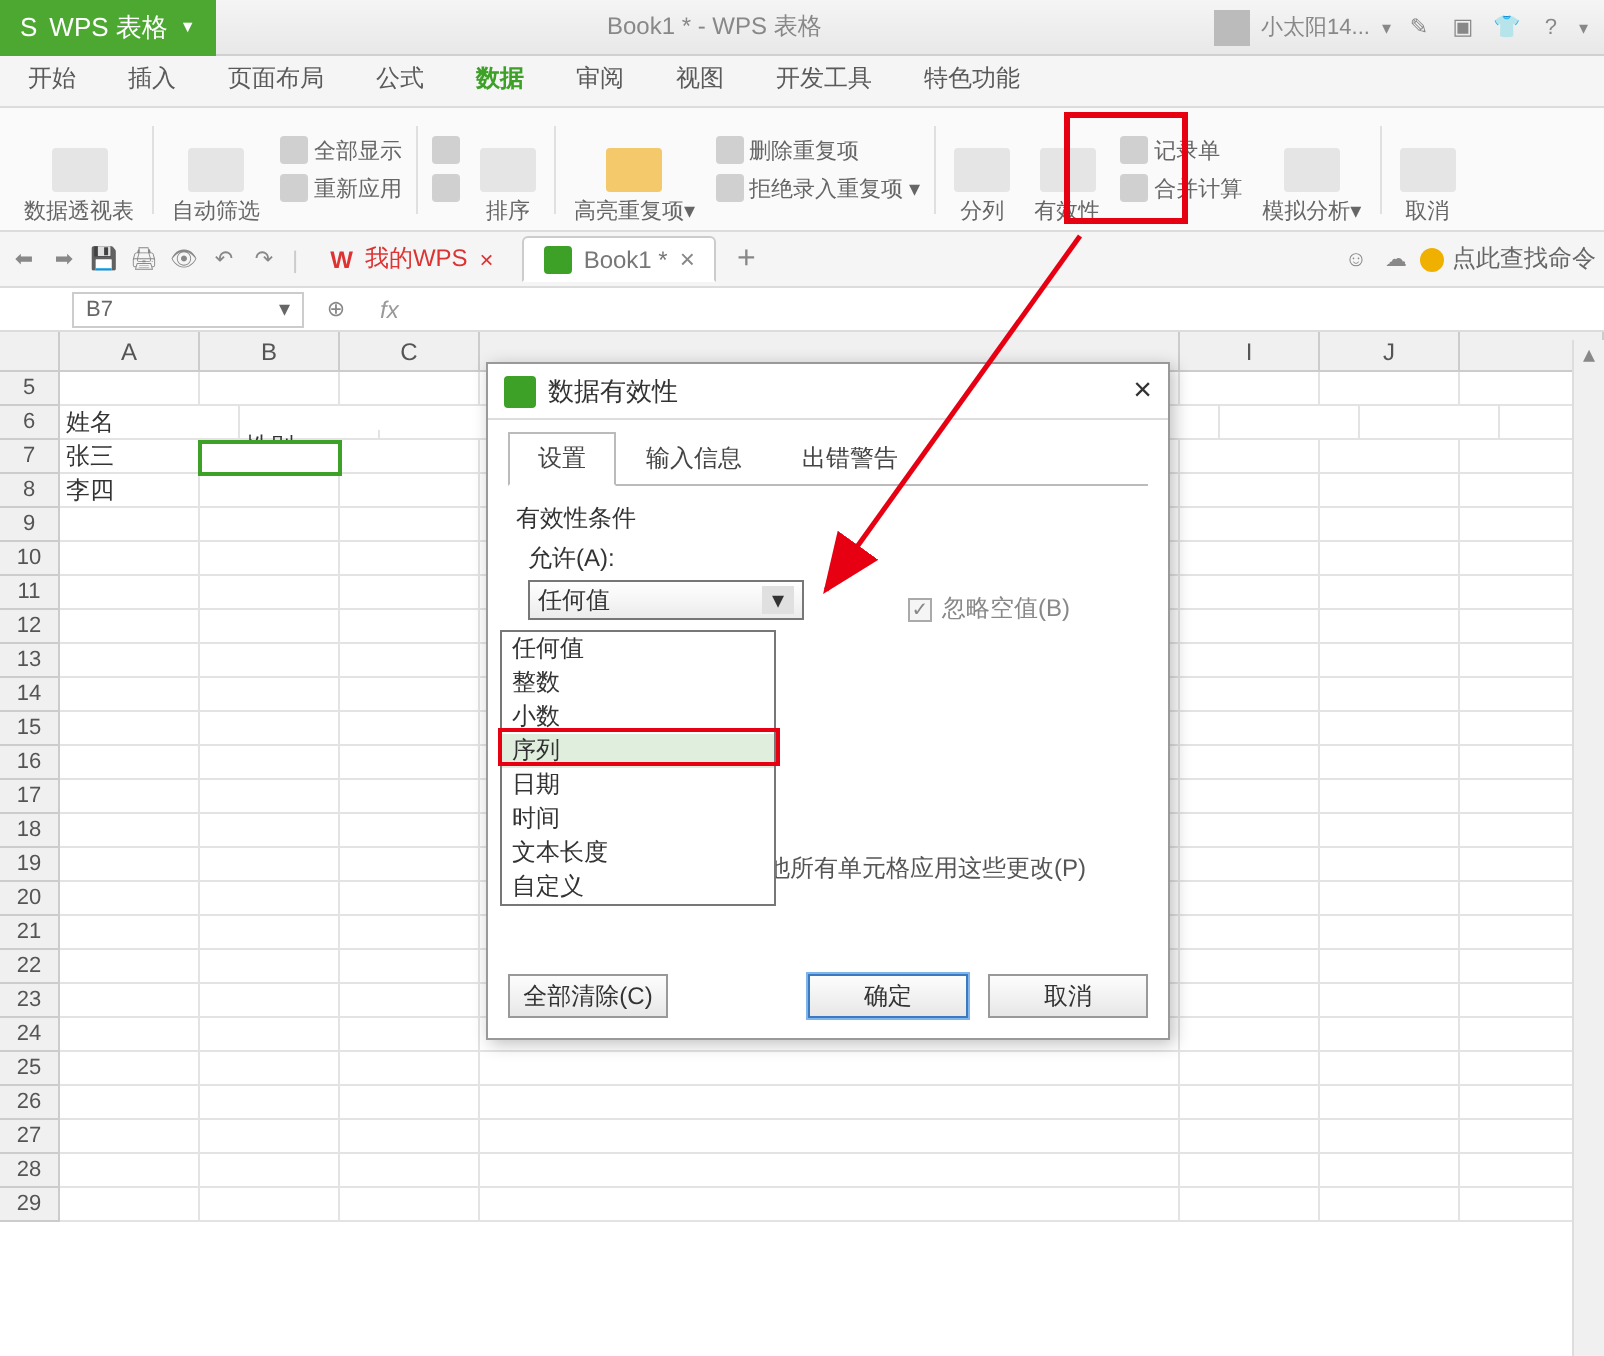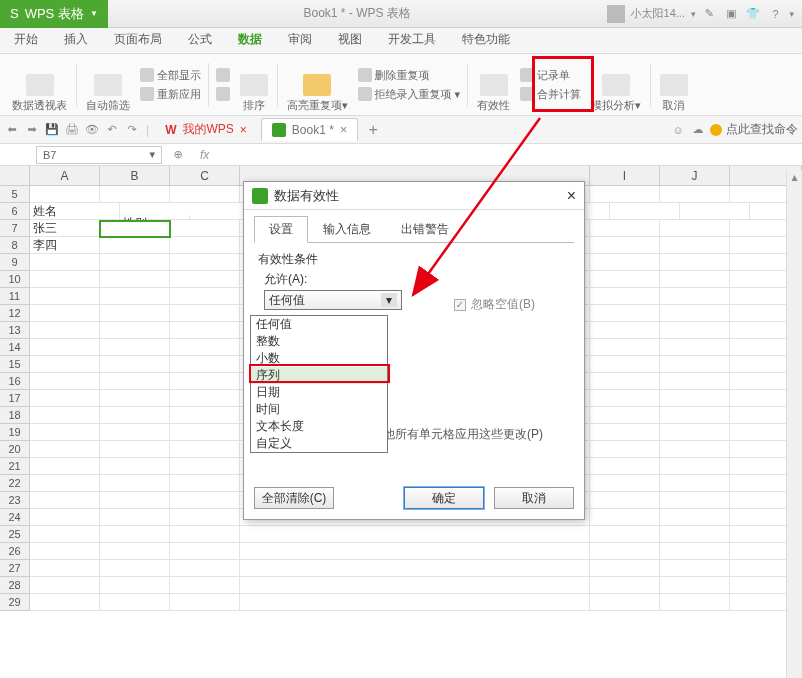--- a/index.html
+++ b/index.html
@@ -109,21 +109,21 @@
   .docspacer { flex:1; }
   .cmdsearch { color:#666; font-size:12px; display:flex; align-items:center; gap:4px; }
   .bulb { width:12px;height:12px;background:#f0b000;border-radius:50%; display:inline-block;}
   
   .namebar {
     height:22px; border-bottom:1px solid #dcdcdc;
     display:flex; align-items:center; padding:0 6px;
     color:#666;
   }
   .namebox {
-    width:126px; height:18px; border:1px solid #ccc;
+    width:116px; height:18px; border:1px solid #ccc;
     background:#fff; font-size:11px; padding:1px 6px;
     display:flex; align-items:center; justify-content:space-between;
     margin-left:30px;
   }
   .fxico { margin-left:14px; color:#999; font-style:italic; }
   
   .gridwrap { position:relative; }
   .colheaders {
     display:flex; height:20px; background:#f0f0f0;
     border-bottom:1px solid #ccc;
@@ -286,20 +286,24 @@
         <i class="tinyico"></i>
         <span>删除重复项</span>
       </span>
     <span>
         <i class="tinyico"></i>
         <span>拒绝录入重复项</span>
         <span>▾</span>
       </span>
   </div>
   <div class="vsp"></div>
+  <div class="rgroup">
+    <div class="ico"></div>
+    <div class="lbl">分列</div>
+  </div>
   <div class="rgroup">
     <div class="ico"></div>
     <div class="lbl">有效性</div>
   </div>
   <div class="rcol">
     <span>
         <i class="tinyico"></i>
         <span>记录单</span>
       </span>
     <span>

